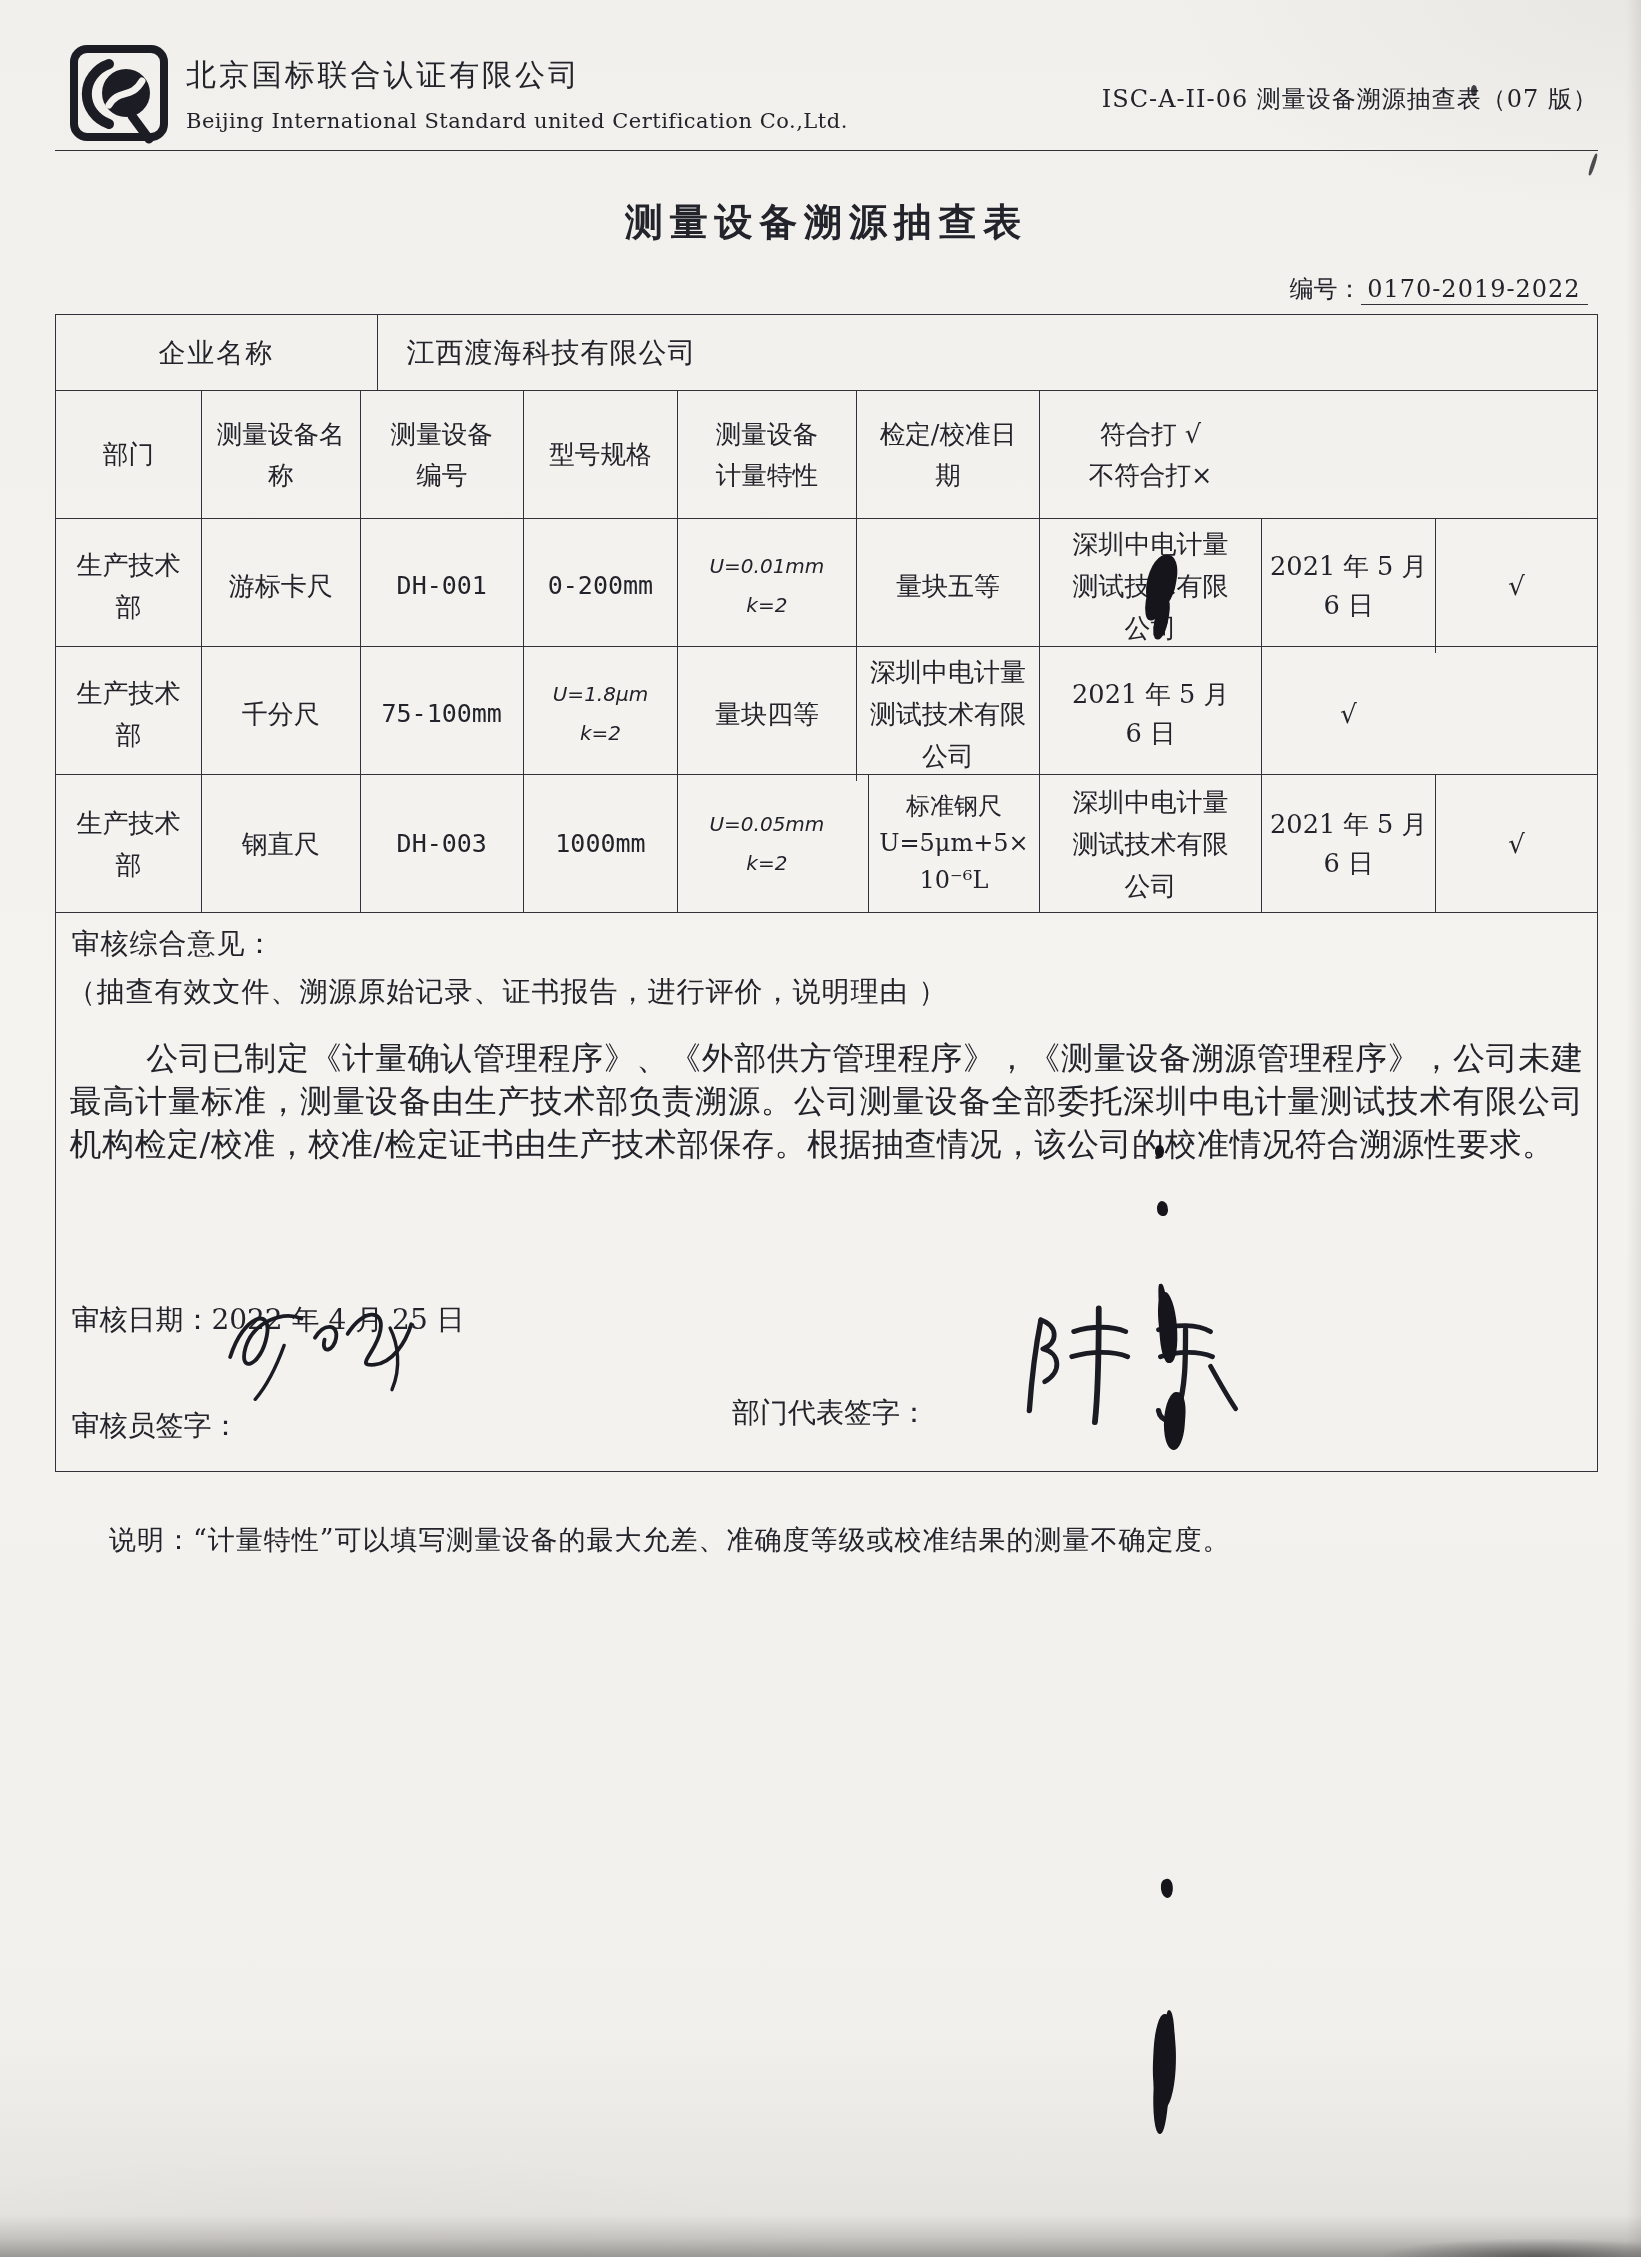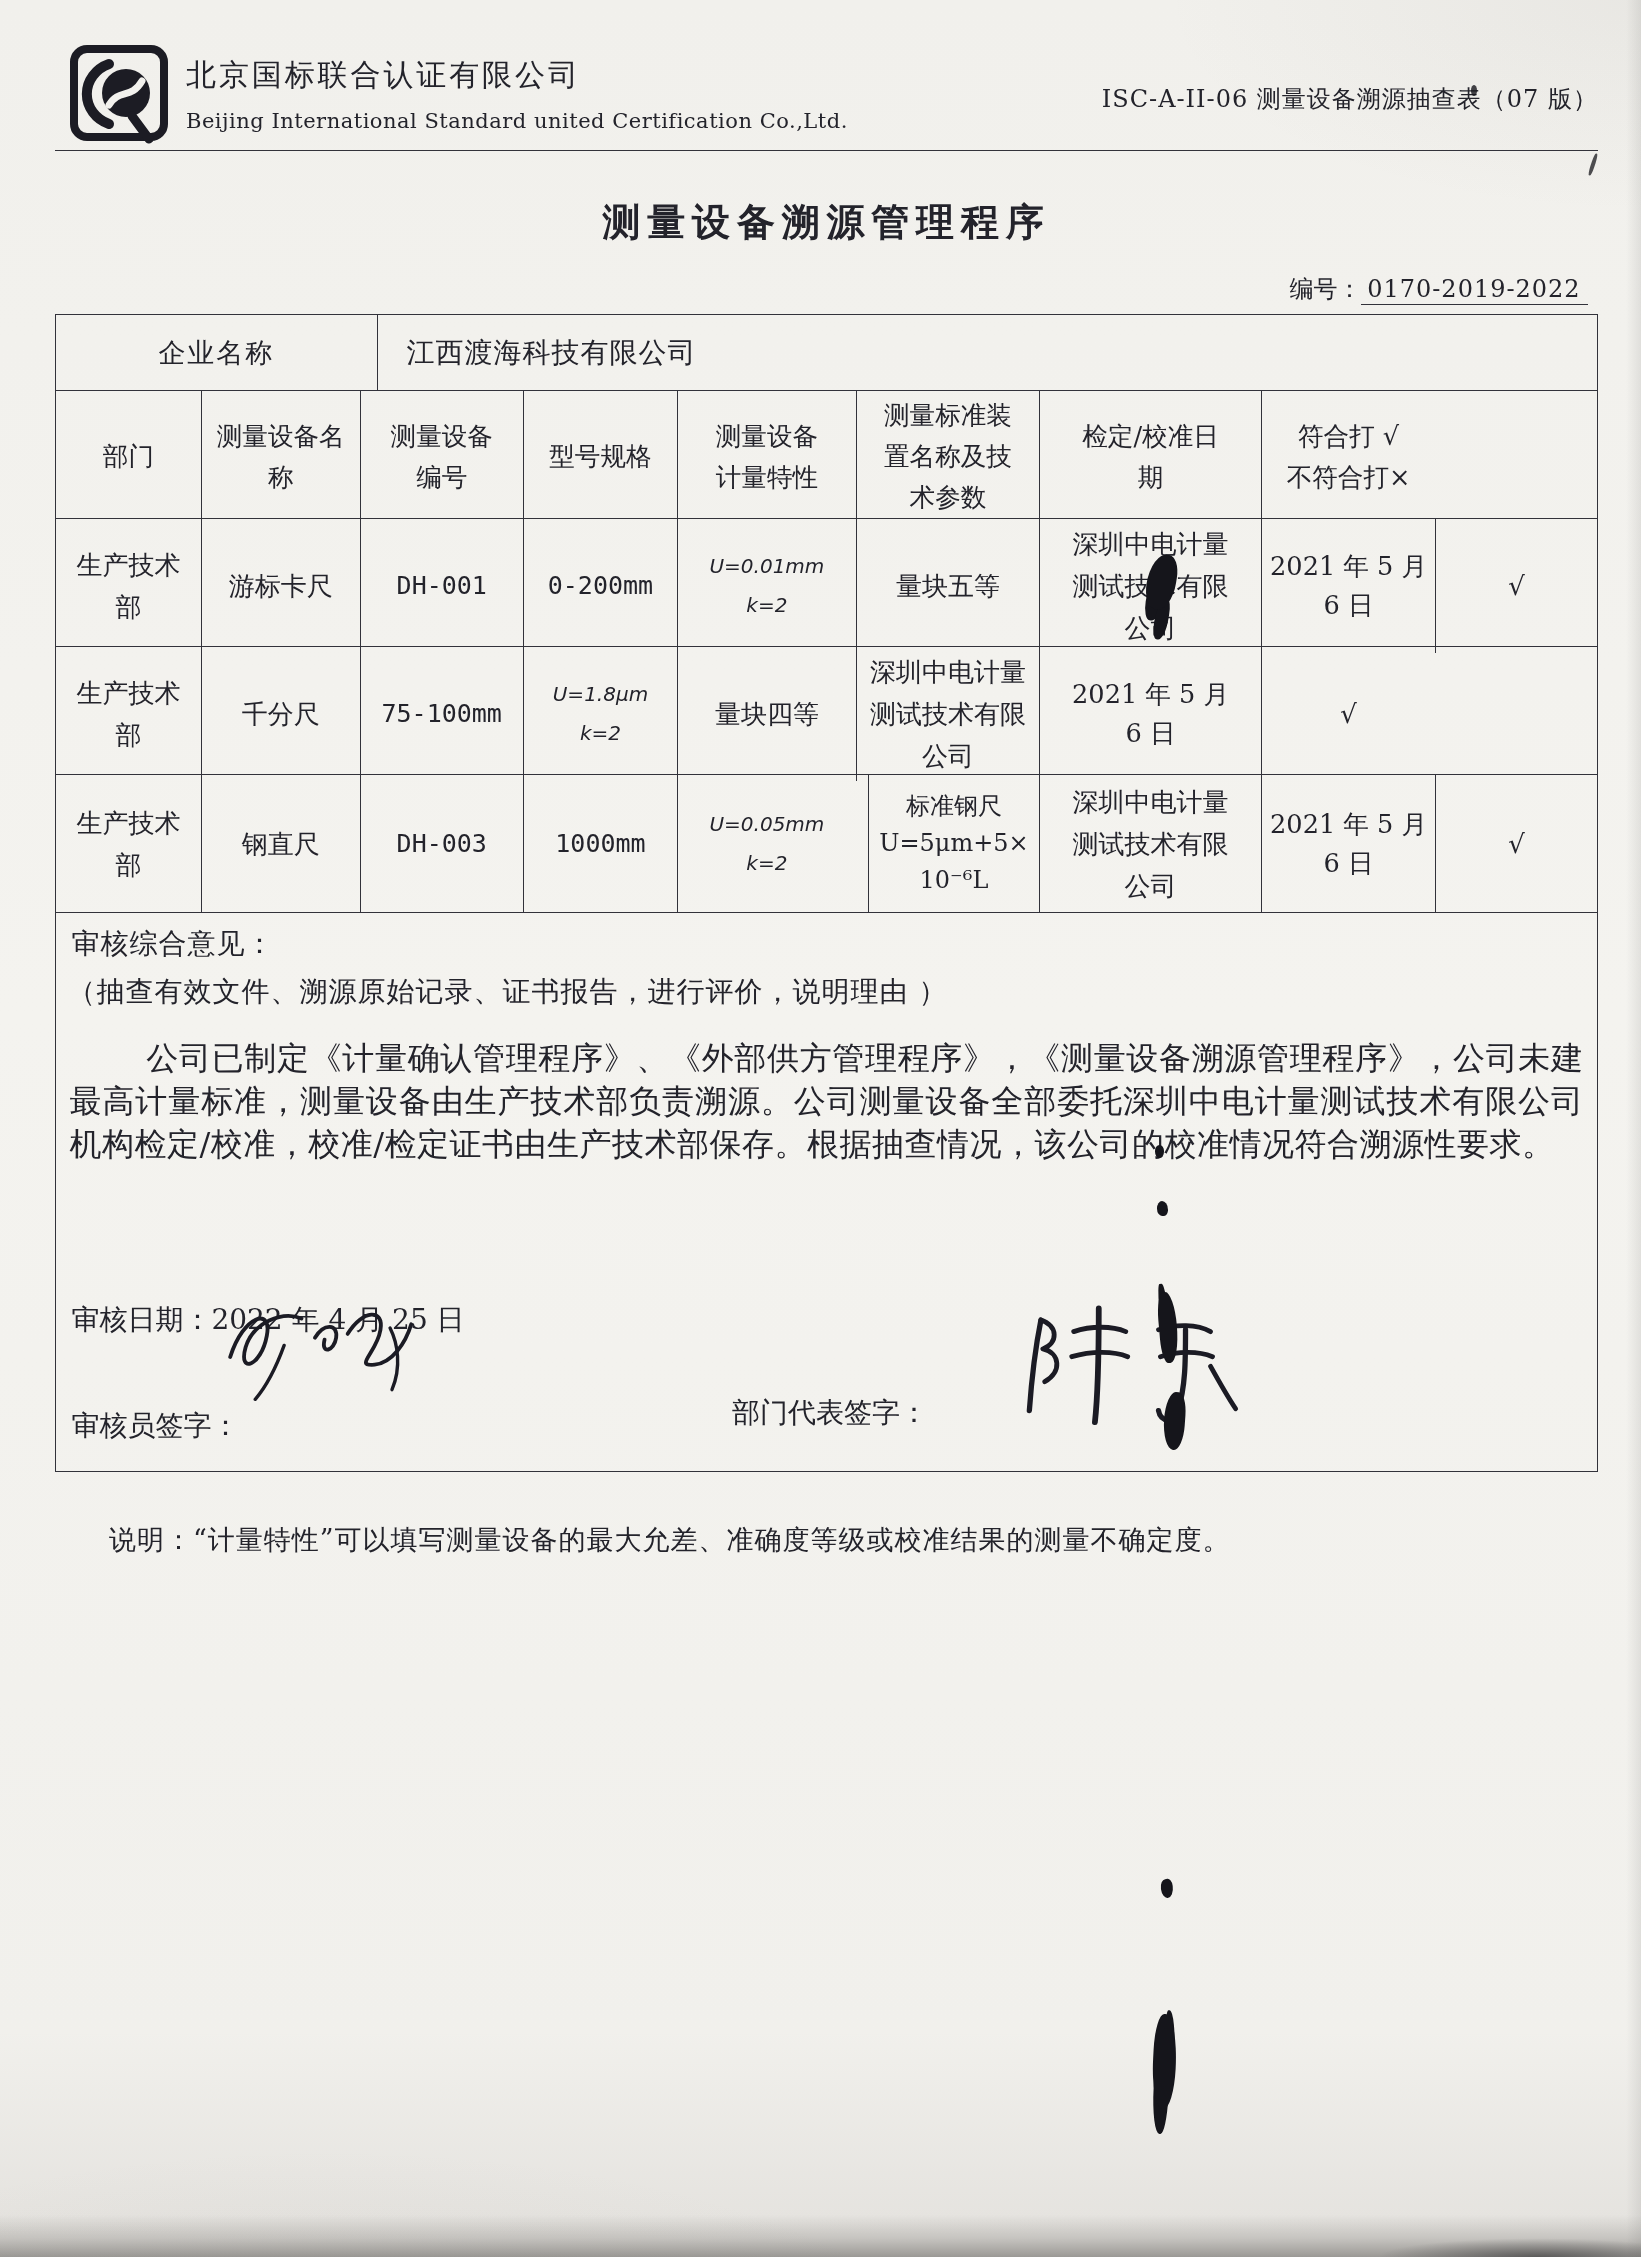--- a/index.html
+++ b/index.html
@@ -111,21 +111,21 @@
           </svg>
         </div>
         <div class="brand-text">
           <div class="company-cn">北京国标联合认证有限公司</div>
           <div class="company-en">Beijing International Standard united Certification Co.,Ltd.</div>
         </div>
       </div>
       <div class="form-code">ISC-A-II-06 测量设备溯源抽查表（07 版）</div>
     </div>
 
-    <div class="page-title">测量设备溯源管理程序</div>
+    <div class="page-title">测量设备溯源抽查表</div>
 
     <div class="doc-no">
       <span>编号：</span><span class="no-val">0170-2019-2022</span>
     </div>
 
     <div class="tbl">
 
       <div class="r row-company">
         <div class="c lbl">企业名称</div>
         <div class="c val">江西渡海科技有限公司</div>
@@ -133,23 +133,20 @@
 
       <div class="r cols9 row-head">
         <div class="c">部门</div>
         <div class="c">测量设备名
 称</div>
         <div class="c">测量设备
 编号</div>
         <div class="c">型号规格</div>
         <div class="c">测量设备
 计量特性</div>
-        <div class="c">测量标准装
-置名称及技
-术参数</div>
         <div class="c">检定/校准日
 期</div>
         <div class="c">符合打 √
 不符合打×</div>
       </div>
 
       <div class="r cols9 row-data">
         <div class="c">生产技术
 部</div>
         <div class="c">游标卡尺</div>

